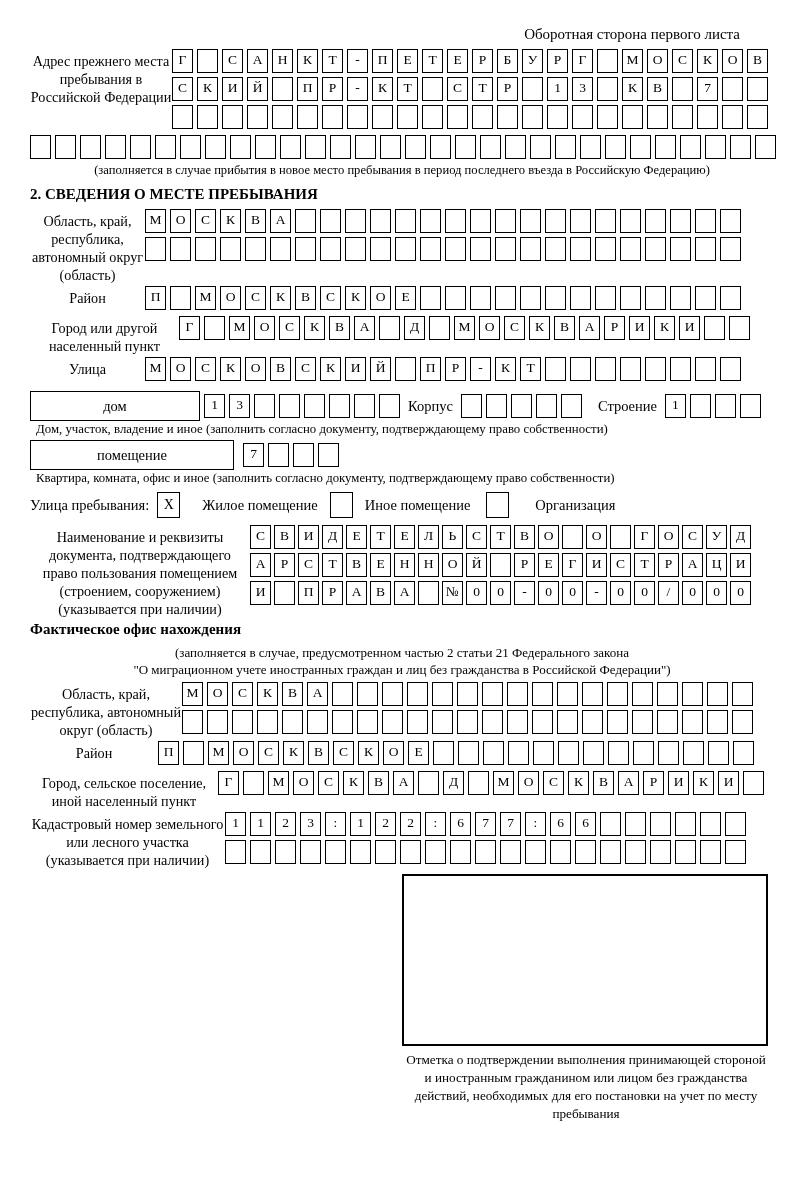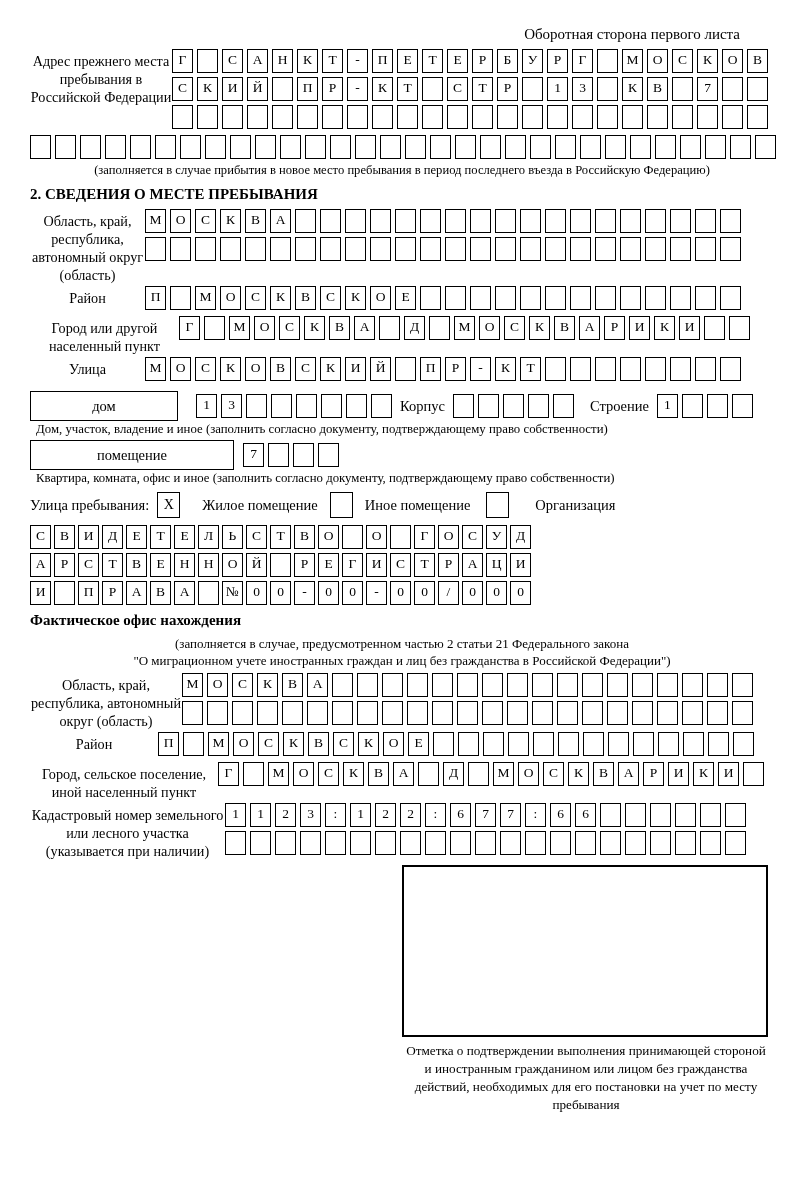--- a/index.html
+++ b/index.html
@@ -34,21 +34,21 @@
   .caption-center{text-align:center;font-size:12.6px;line-height:15px;margin:1px 0 0 0;}
   .caption-left{font-size:12.8px;line-height:15px;margin:1px 0 0 6px;}
   .sec-title{text-align:left;font-weight:bold;font-size:15px;line-height:17px;margin:8px 0 6px 0;}
   .center-small{text-align:center;font-size:13px;line-height:17px;}
 
   .house-row{display:flex;align-items:center;margin-top:6px;}
   .inline-box{
     border:1.5px solid #000;height:30px;box-sizing:border-box;flex:none;
     display:flex;align-items:center;justify-content:center;font-size:14.5px;
   }
-  .box-dom{width:148px;margin-right:18px;}
+  .box-dom{width:170px;margin-right:4px;}
   .box-kv{width:204px;margin-right:9px;}
   .hlabel{font-size:14.5px;margin:0 8px;flex:none;}
 
   .stay-row{display:flex;align-items:center;font-size:14.5px;margin-top:6px;}
   .checkbox{
     flex:none;width:23px;height:26px;border:1.5px solid #000;box-sizing:border-box;
     text-align:center;line-height:23px;font-size:14px;
   }
   .stay-note{padding-left:218px;font-size:13px;line-height:15px;margin-top:2px;}
 
@@ -380,20 +380,21 @@
       <span>Улица пребывания:</span>
       <span class="checkbox ml8">X</span>
       <span class="ml10">Жилое помещение</span>
       <span class="checkbox ml12"></span>
       <span class="ml12">Иное помещение</span>
       <span class="checkbox ml16"></span>
       <span class="ml26">Организация</span>
     </div>
 
     <div class="field doc-field">
+      <div class="flabel w-doc">Наименование и реквизиты документа, подтверждающего право пользования помещением (строением, сооружением) (указывается при наличии)</div>
       <div>
         <div class="cellrow tight">
             <span class="cell">С</span>
             <span class="cell">В</span>
             <span class="cell">И</span>
             <span class="cell">Д</span>
             <span class="cell">Е</span>
             <span class="cell">Т</span>
             <span class="cell">Е</span>
             <span class="cell">Л</span>

